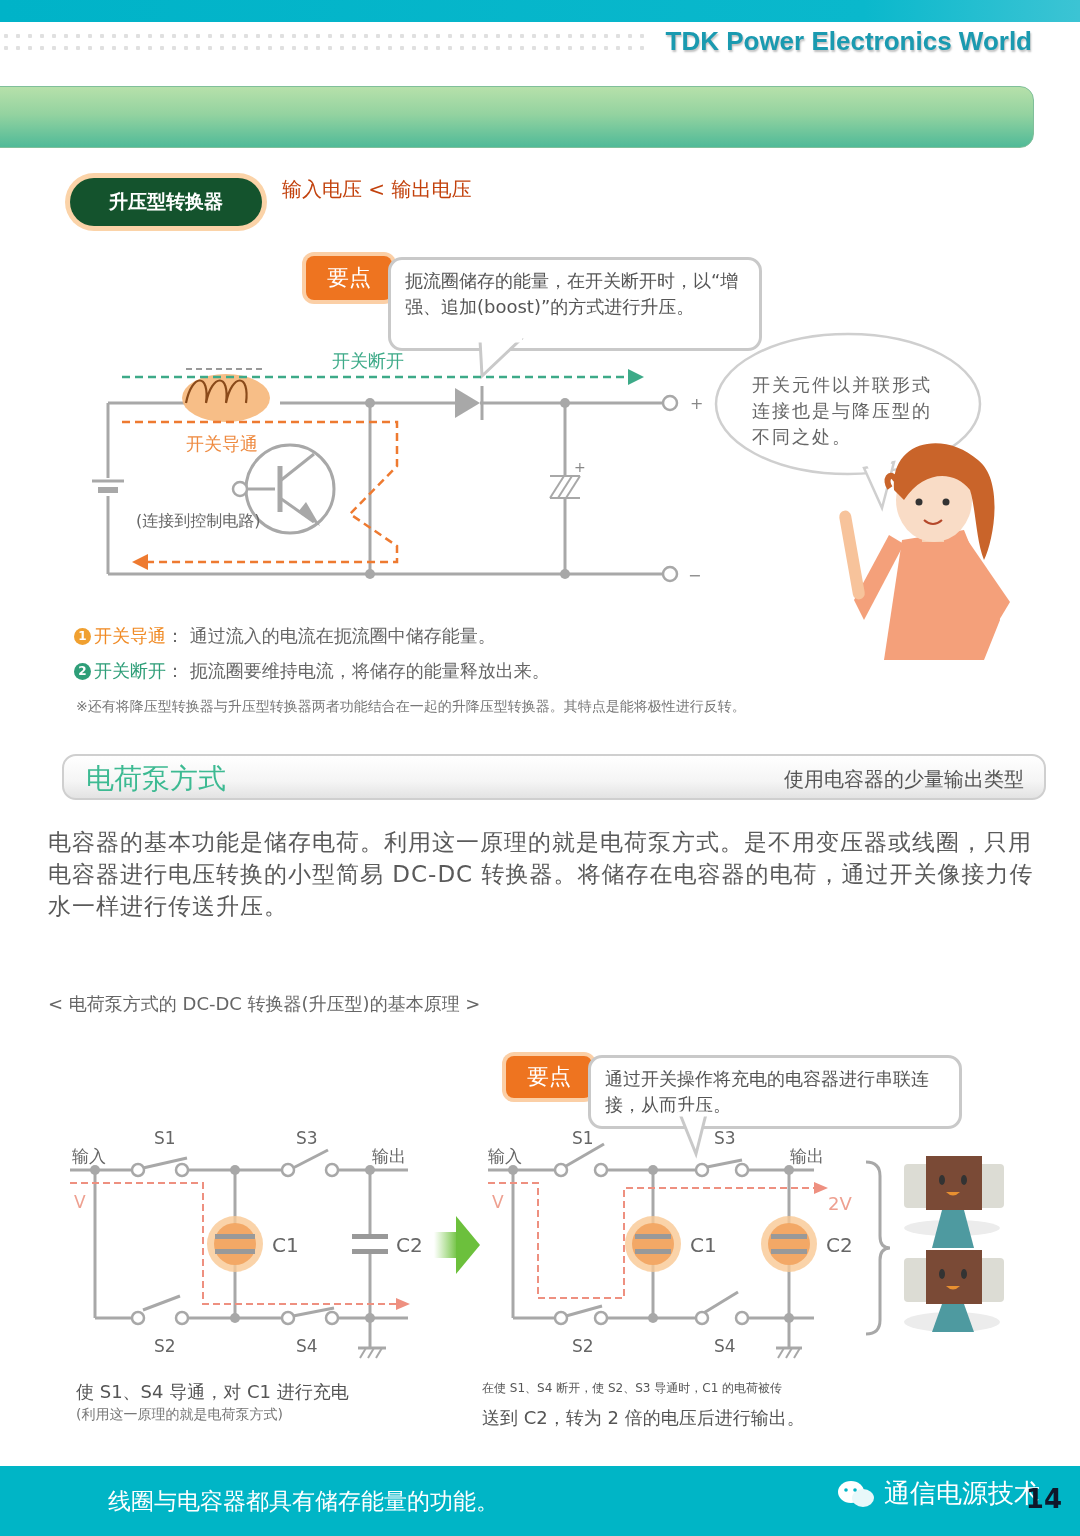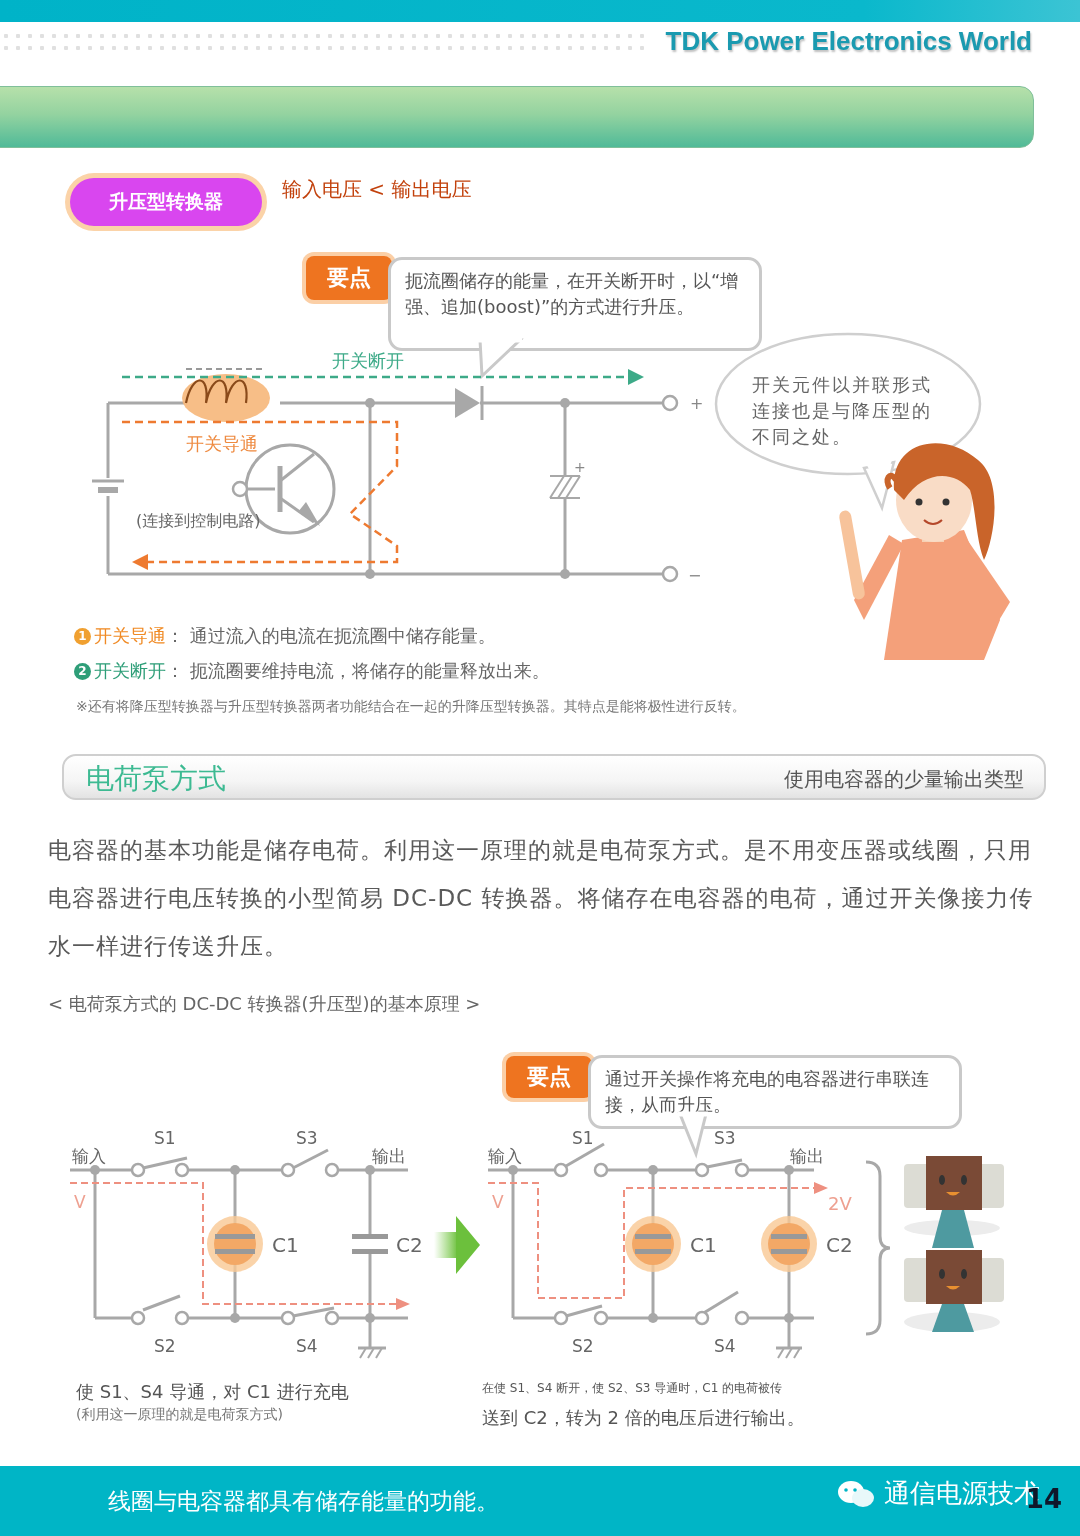--- a/index.html
+++ b/index.html
@@ -2,30 +2,30 @@
 <html><head>
 <meta charset="utf-8">
 <style>
   html,body{margin:0;padding:0;}
   body{width:1080px;height:1536px;position:relative;background:#fff;overflow:hidden;font-family:"DejaVu Sans","Liberation Sans",sans-serif;color:#666;}
   .abs{position:absolute;}
   .topbar{left:0;top:0;width:1080px;height:22px;background:linear-gradient(90deg,#00b3c8,#0ab8cc 80%,#3cc4d4);}
   .dots{left:0;top:30px;width:650px;height:24px;background-image:radial-gradient(circle,#d8d8d8 2px,transparent 2.5px);background-size:12px 12px;opacity:.8;}
   .brand{right:48px;top:26px;font-family:"Liberation Sans",sans-serif;font-weight:bold;font-size:26px;color:#1a9ab0;text-shadow:1px 2px 2px rgba(0,0,0,.25);}
   .greenband{left:-20px;top:86px;width:1052px;height:60px;border-radius:0 14px 14px 0;background:linear-gradient(180deg,#b6e0aa 0%,#94d3a0 45%,#50ba98 100%);border:1px solid #7fbf9a;}
-  .pill{left:70px;top:178px;width:192px;height:48px;border-radius:24px;background:#d946ef;box-shadow:0 0 0 5px #fbd3a8;color:#fff;font-size:19px;display:flex;align-items:center;justify-content:center;font-weight:bold;}
+  .pill{left:70px;top:178px;width:192px;height:48px;border-radius:24px;background:#14532d;box-shadow:0 0 0 5px #fbd3a8;color:#fff;font-size:19px;display:flex;align-items:center;justify-content:center;font-weight:bold;}
   .ineq{left:282px;top:176px;font-size:20px;color:#c2410c;}
-  .keytag{background:#ee7420;color:#fff;font-size:22px;font-weight:bold;border-radius:8px;box-shadow:0 0 0 4px #fbcfa6;display:flex;align-items:center;justify-content:center;}
+  .keytag{background:#ee7420;color:#fff;font-size:22px;font-weight:normal;border-radius:8px;box-shadow:0 0 0 4px #fbcfa6;display:flex;align-items:center;justify-content:center;}
   .bubble{border:3px solid #c9c9c9;border-radius:14px;background:#fff;color:#555;font-size:18px;line-height:26px;padding:8px 14px;box-sizing:border-box;margin-top:13px;}
   .legend{font-size:18px;color:#666;}
   .num{display:inline-block;width:17px;height:17px;border-radius:50%;color:#fff;font-size:12px;text-align:center;line-height:17px;font-weight:bold;vertical-align:2px;margin-right:3px;}
   .sectionbar{left:48px;top:754px;width:984px;height:46px;border-radius:14px;border:2px solid #cfcfcf;background:linear-gradient(180deg,#fff 0%,#f5f5f5 60%,#e3e3e3 100%);box-sizing:border-box;margin-left:14px;}
   .sec-title{left:22px;top:4px;font-size:28px;color:#3dba92;}
   .sec-sub{right:20px;top:10px;font-size:20px;color:#555;}
-  .body-text{left:48px;top:826px;width:990px;font-size:23px;line-height:48px;color:#5a5a5a;letter-spacing:1px;}
+  .body-text{left:48px;top:826px;width:990px;font-size:23px;line-height:32px;color:#5a5a5a;letter-spacing:1px;}
   .caption{left:48px;top:992px;font-size:18px;color:#666;}
   .footer{left:0;top:1466px;width:1080px;height:70px;background:#00b5c6;}
   .footer-text{left:108px;top:20px;font-size:23px;color:#fff;}
   .wm{left:836px;top:10px;font-size:26px;color:#fff;display:flex;align-items:center;gap:8px;}
   .pageno{right:18px;top:18px;font-size:26px;color:#0f172a;font-weight:bold;}
   .lbl{font-size:18px;color:#555;}
   svg text{font-family:"DejaVu Sans","Liberation Sans",sans-serif;}
 </style>
 </head>
 <body>

